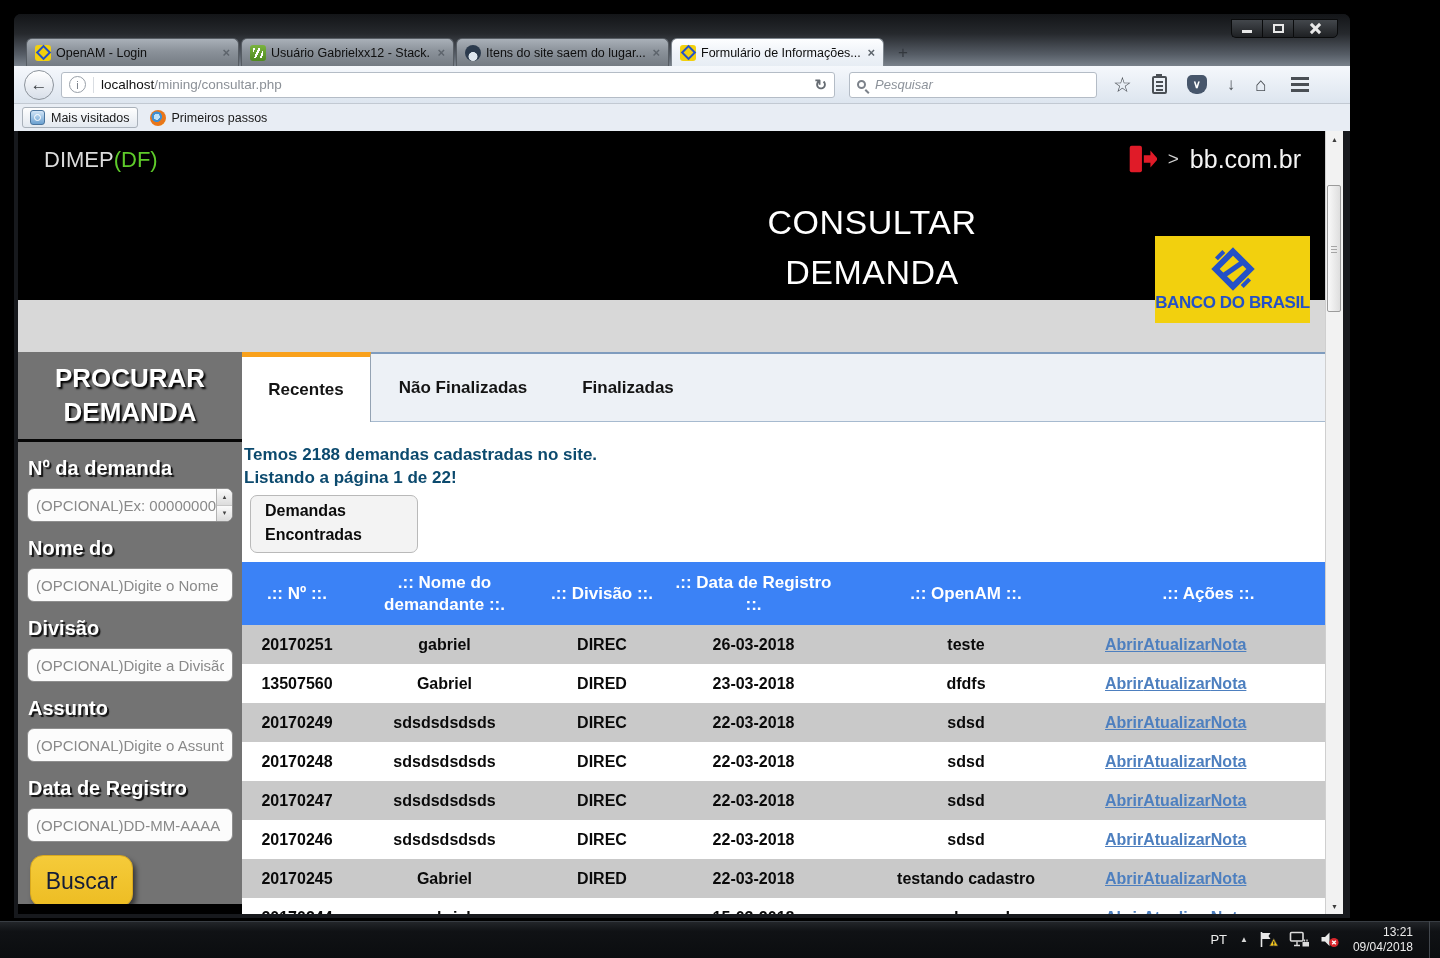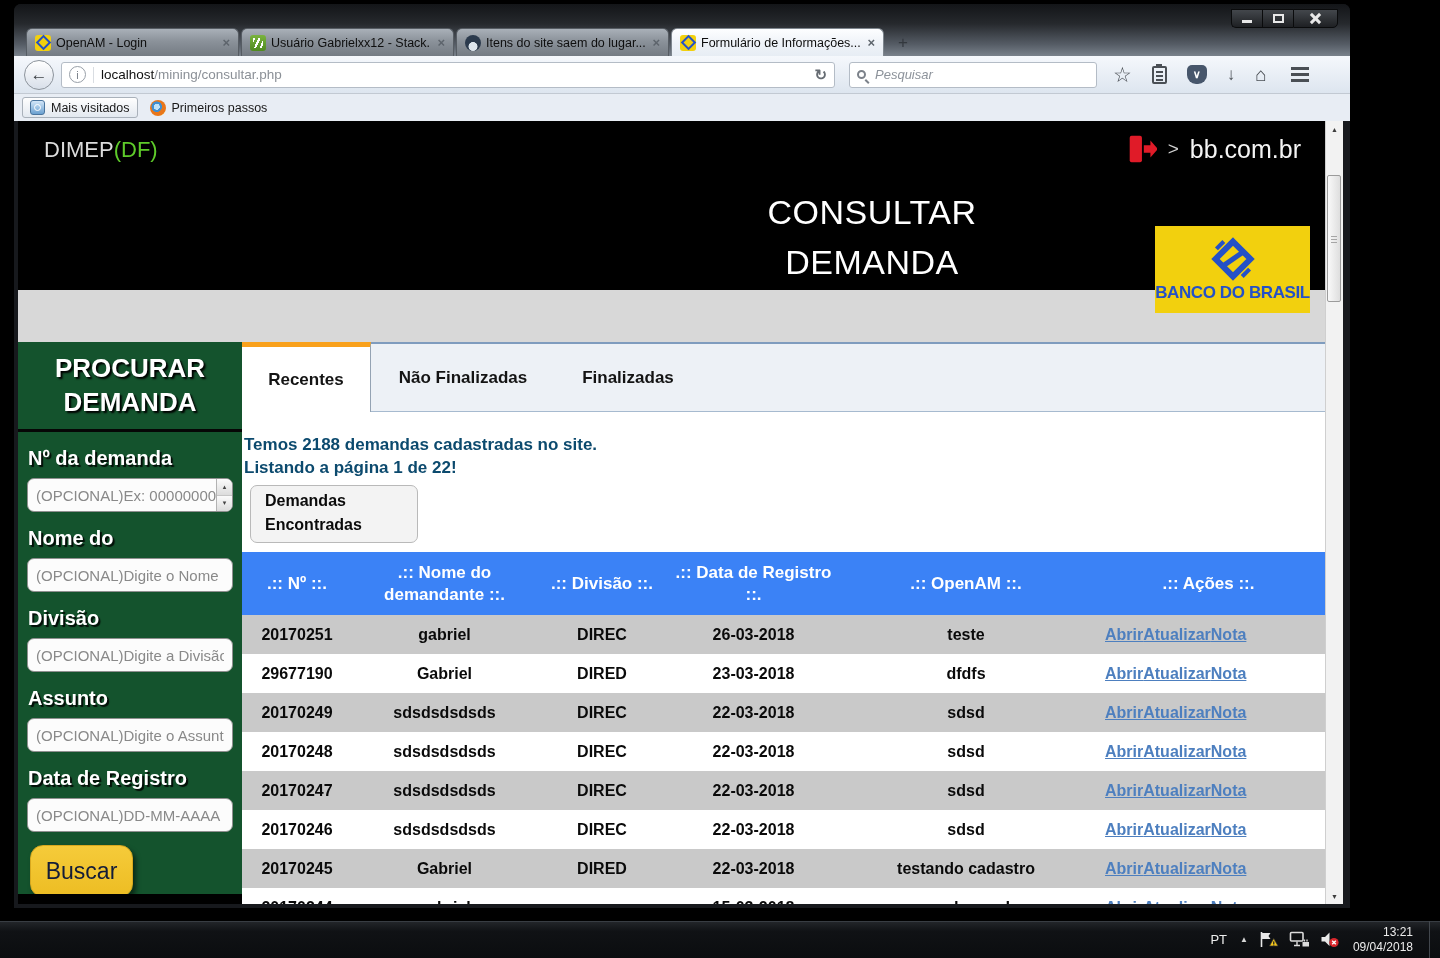--- a/index.html
+++ b/index.html
@@ -2,21 +2,21 @@
 <html><head>
 <meta charset="utf-8">
 <style>
   html,body{margin:0;padding:0;background:#000;}
   *{box-sizing:border-box;}
   #desktop{position:relative;width:1440px;height:958px;background:#000;overflow:hidden;
     font-family:"Liberation Sans",sans-serif;-webkit-font-smoothing:antialiased;}
   .cc{display:flex;align-items:center;justify-content:center;}
 
   
-  #window{position:absolute;left:14px;top:4px;width:1336px;height:904px;background:#17191d;
+  #window{position:absolute;left:14px;top:14px;width:1336px;height:904px;background:#17191d;
     border-radius:7px 7px 0 0;box-shadow:0 0 0 1px #000,0 0 14px rgba(0,0,0,.8);}
   .titlebar{position:absolute;top:0;left:0;right:0;height:52px;border-radius:7px 7px 0 0;
     background:linear-gradient(180deg,#131518 0%,#26292d 38%,#565d66 78%,#79818b 100%);}
   #winctrls{position:absolute;top:5px;right:12px;display:flex;}
   .wbtn{width:31px;height:19px;background:linear-gradient(#43474c,#1e2023);border:1px solid #0a0b0c;
     border-right-width:0;display:flex;align-items:center;justify-content:center;}
   .wbtn:first-child{border-radius:0 0 0 5px;}
   .wbtn:last-child{width:45px;border-right-width:1px;border-radius:0 0 5px 0;}
   .g-minimize{width:10px;height:3px;background:#e8e8e8;margin-top:6px;}
   .g-maximize{width:11px;height:9px;border:2px solid #e8e8e8;}
@@ -96,21 +96,21 @@
   .bbcom{color:#f4f4f4;font-size:25px;}
   .ptitle{position:absolute;left:558px;top:66px;width:592px;text-align:center;color:#fff;
     font-size:34px;line-height:50px;letter-spacing:.5px;}
   .band{height:52px;background:#d8d8d8;}
   .bblogo{position:absolute;left:1137px;top:105px;width:155px;height:87px;background:#f2d00e;
     display:flex;flex-direction:column;align-items:center;justify-content:center;gap:1px;}
   .bbtext{font-size:17px;font-weight:bold;color:#2451c7;letter-spacing:-.4px;}
 
   .main{position:absolute;top:221px;left:0;right:0;bottom:0;}
   
-  .sidebar{position:absolute;left:0;top:0;width:224px;height:552px;background:#14532d;padding:0 9px;overflow:hidden;}
+  .sidebar{position:absolute;left:0;top:0;width:224px;height:552px;background:#737373;padding:0 9px;overflow:hidden;}
   .sb-title{font-size:26px;font-weight:bold;color:#fff;text-align:center;line-height:34px;
     padding-top:9px;text-shadow:2px 2px 2px #000;}
   .sb-divider{height:3px;background:#060606;margin:10px -9px 0;}
   .fld-label{font-size:20px;font-weight:bold;color:#fff;text-shadow:2px 2px 1px rgba(0,0,0,.85);margin:15px 0 8px 1px;}
   .fld-wrap{position:relative;height:34px;}
   input.fld{width:100%;height:34px;border:1px solid #8f8f8f;border-radius:7px;background:#fcfcfc;
     padding:0 8px;font-size:15px;color:#333;font-family:"Liberation Sans",sans-serif;outline:none;}
   input.fld::placeholder{color:#898989;}
   .spin{position:absolute;right:1px;top:1px;bottom:1px;width:16px;border-left:1px solid #b3b3b3;
     display:flex;flex-direction:column;border-radius:0 6px 6px 0;overflow:hidden;}
@@ -333,21 +333,21 @@
                   <div class="gc">DIREC</div>
                   <div class="gc">26-03-2018</div>
                   <div class="gc">teste</div>
                   <div class="gc acts">
                     <a class="alink">Abrir</a>
                     <a class="alink">Atualizar</a>
                     <a class="alink">Nota</a>
                   </div>
                 </div>
                 <div class="grow rbody white">
-                  <div class="gc">29677190</div>
+                  <div class="gc">13507560</div>
                   <div class="gc">Gabriel</div>
                   <div class="gc">DIRED</div>
                   <div class="gc">23-03-2018</div>
                   <div class="gc">dfdfs</div>
                   <div class="gc acts">
                     <a class="alink">Abrir</a>
                     <a class="alink">Atualizar</a>
                     <a class="alink">Nota</a>
                   </div>
                 </div>

